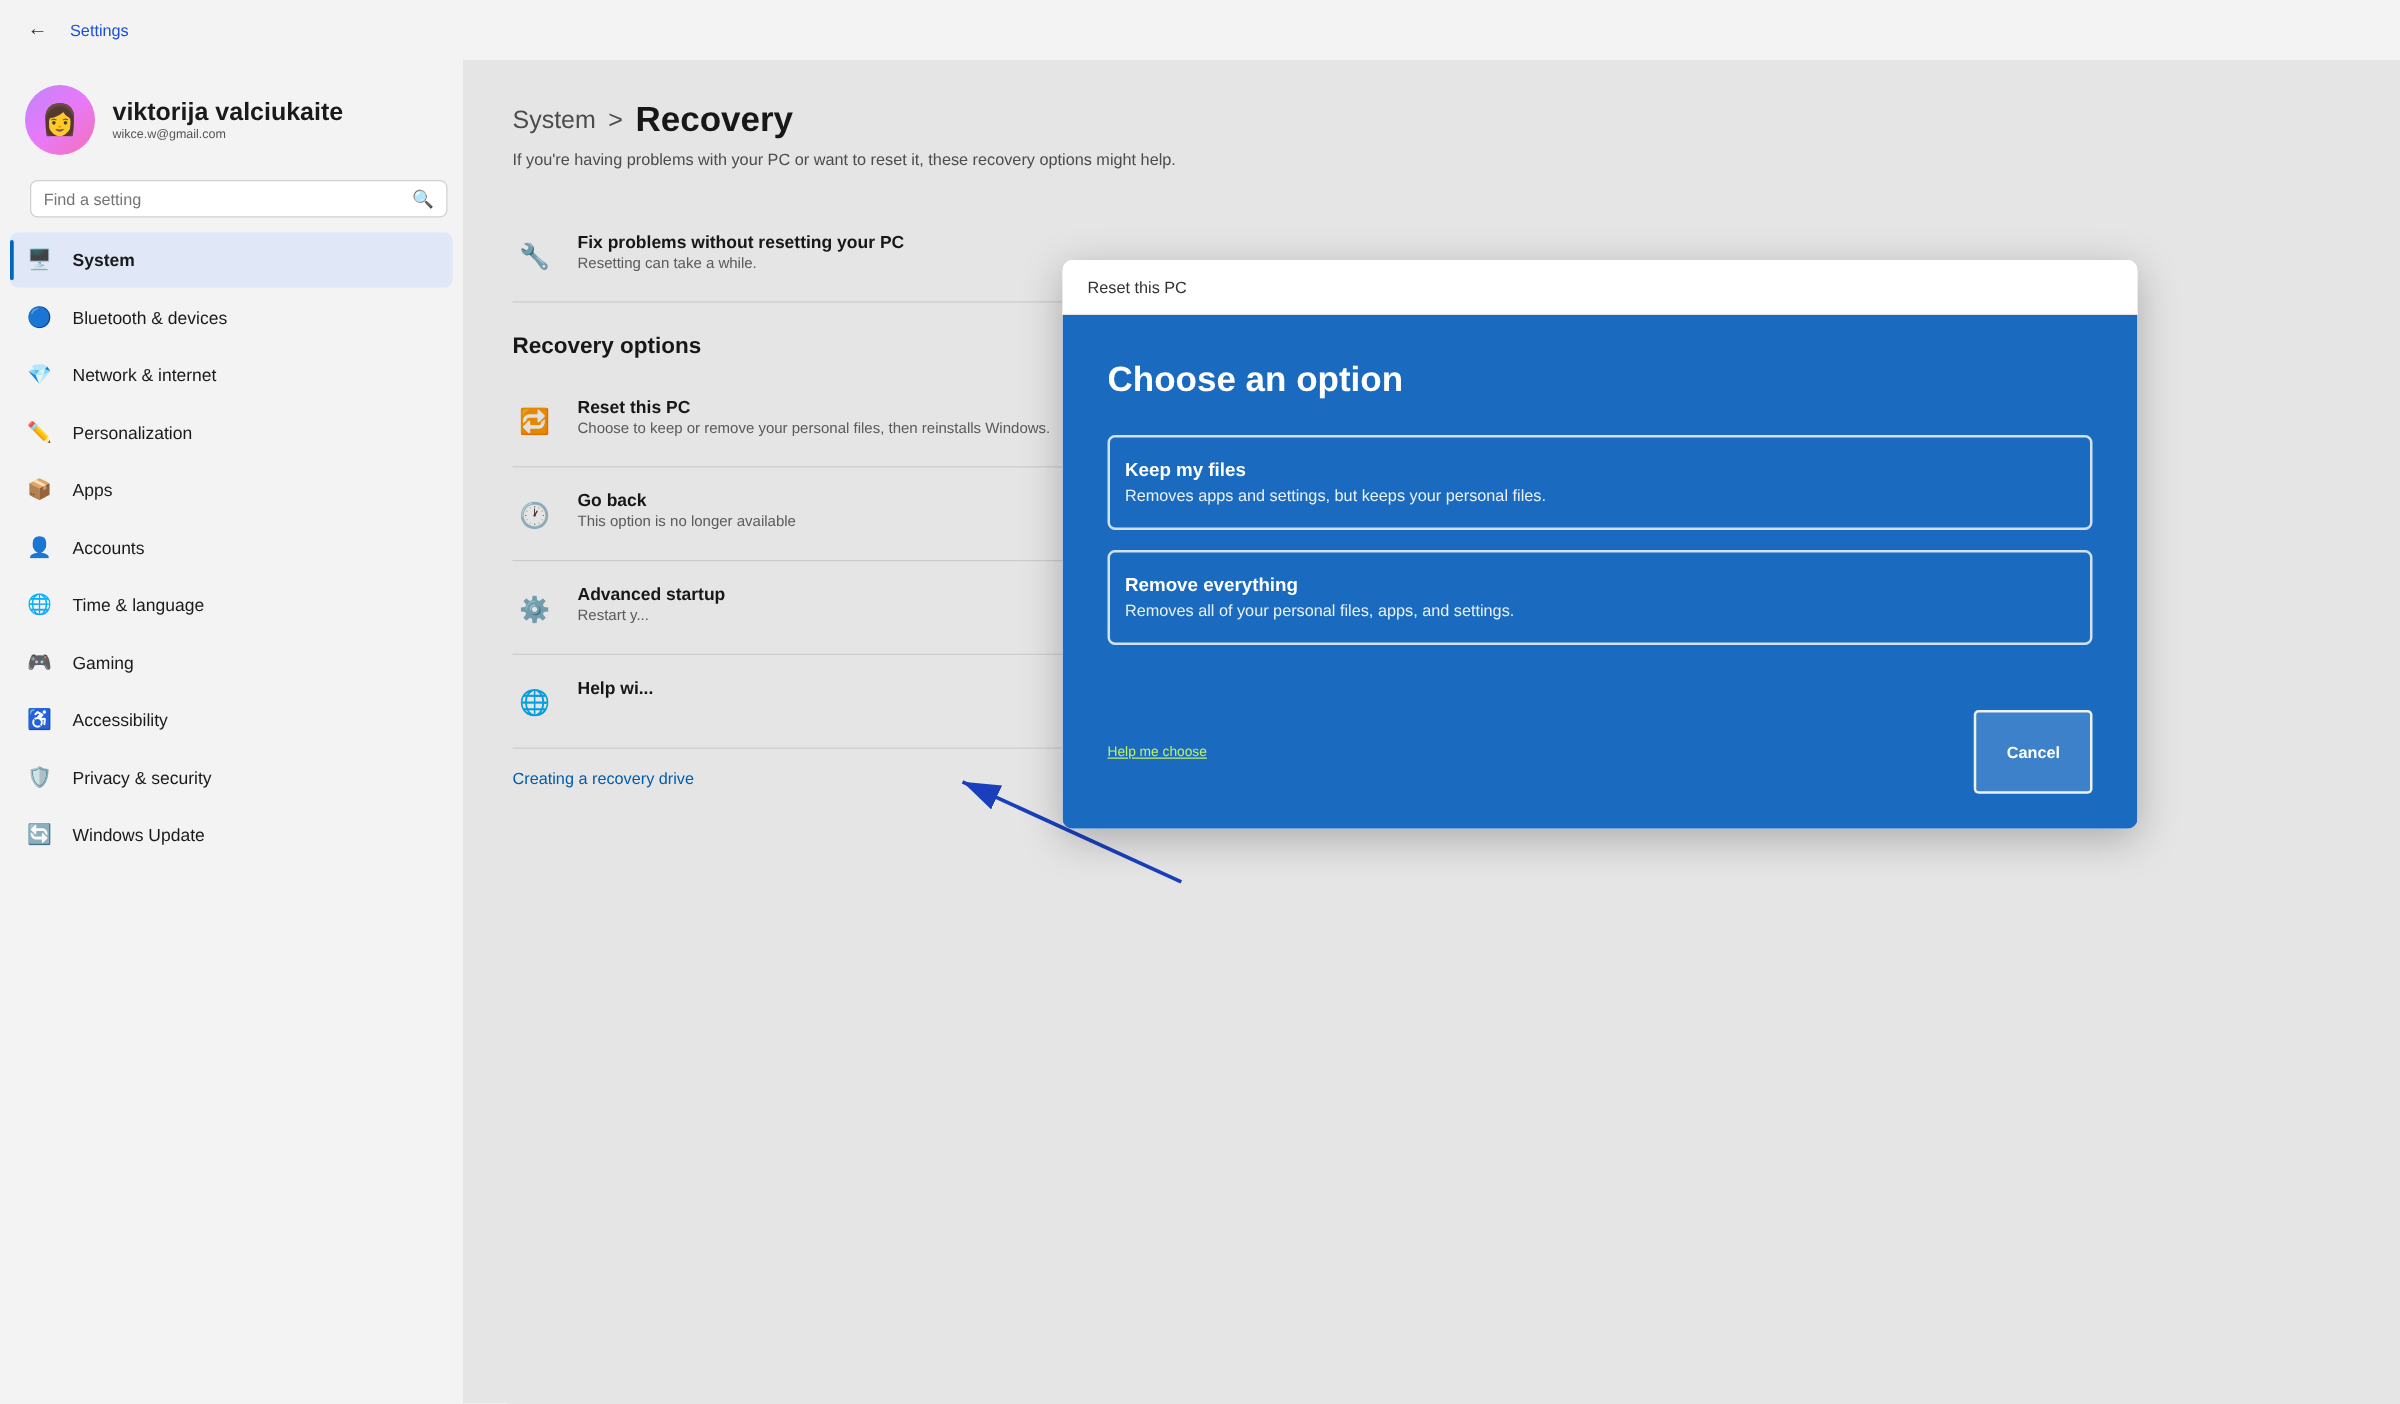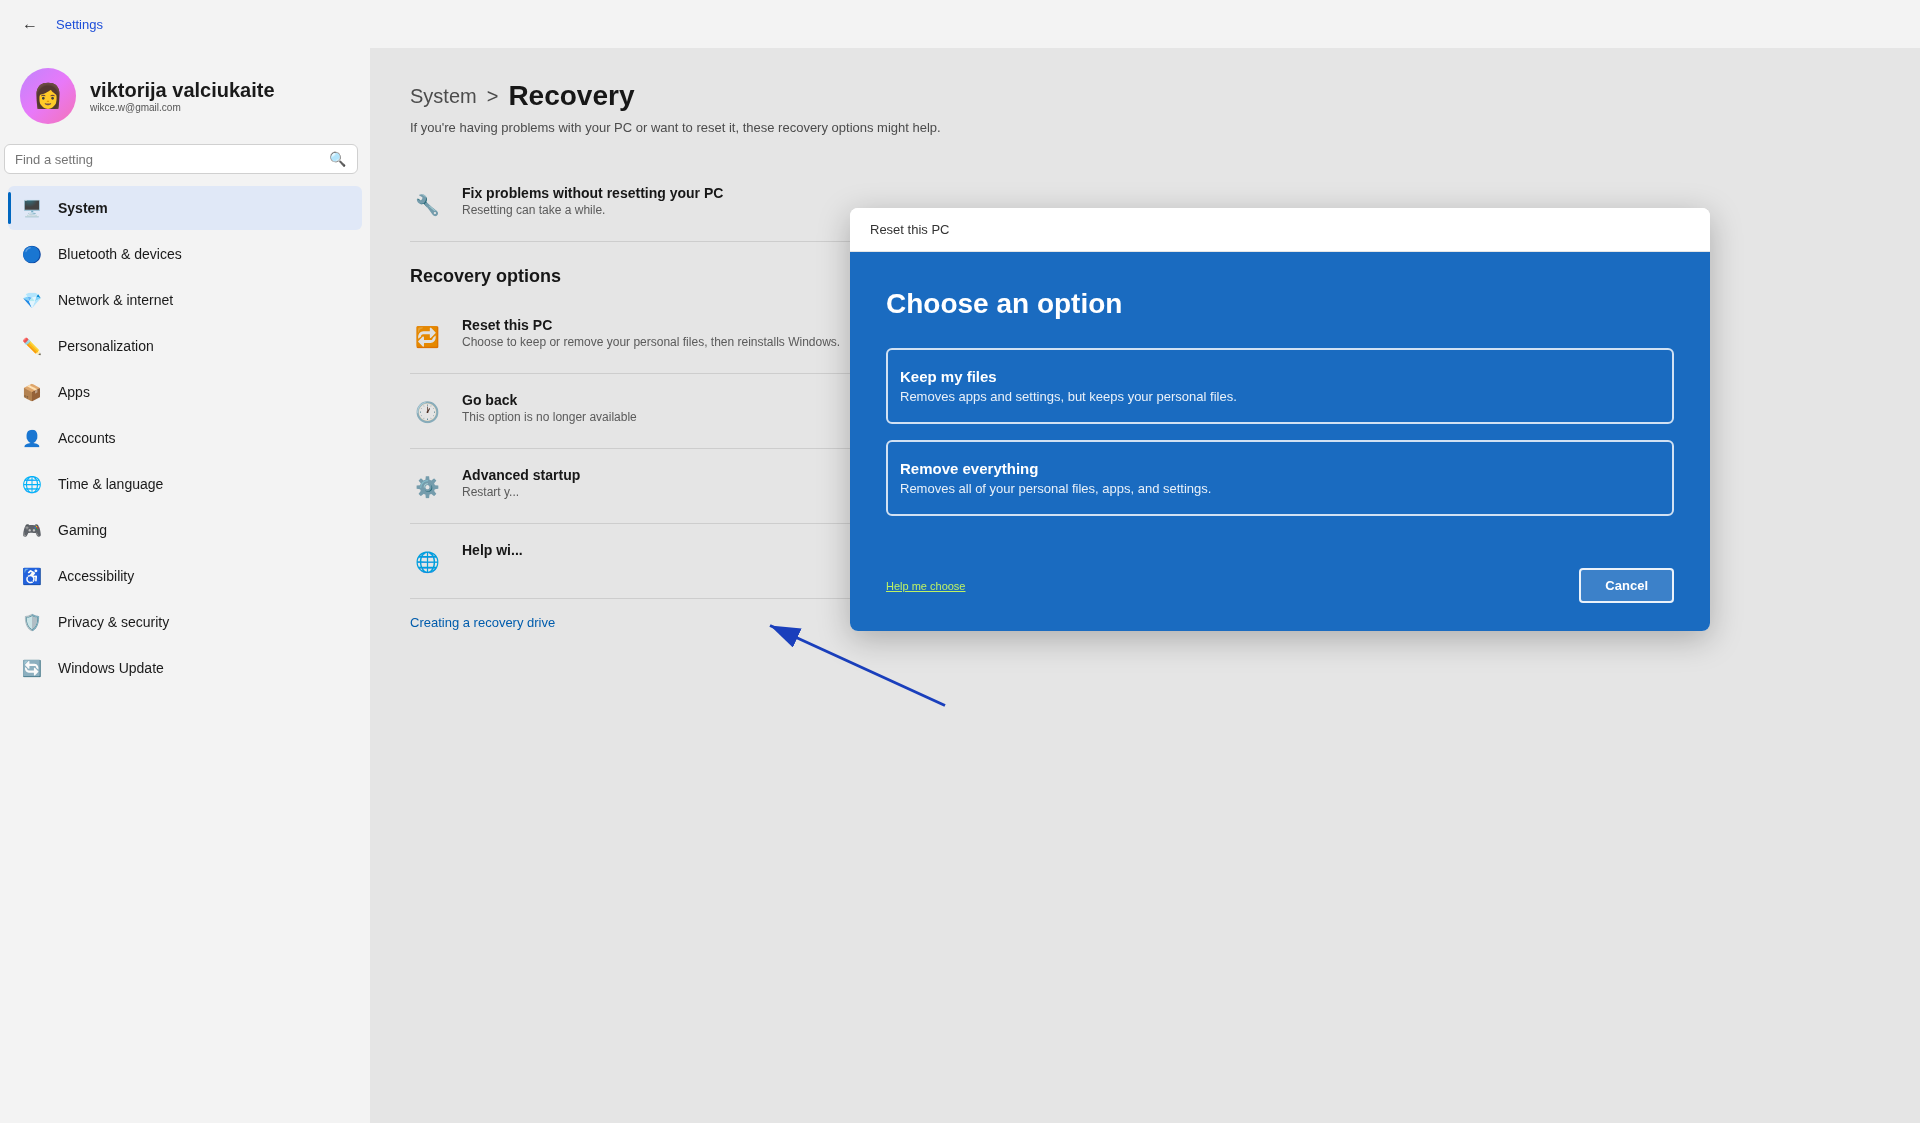--- a/index.html
+++ b/index.html
@@ -70,21 +70,21 @@
       display: flex;
       align-items: center;
       justify-content: center;
       font-size: 24px;
     }
     .user-info { display: flex; flex-direction: column; }
     .user-name { font-size: 20px; font-weight: 600; color: #1a1a1a; }
     .user-email { font-size: 10px; color: #555; }
 
     .search-box {
-      margin: 0 12px 12px 4px;
+      margin: 0 12px 12px 24px;
       display: flex;
       align-items: center;
       background: #ffffff;
       border: 1px solid #d0d0d0;
       border-radius: 6px;
       padding: 6px 10px;
       gap: 20px;
     }
     .search-input {
       border: none;
@@ -285,21 +285,21 @@
       text-decoration: underline;
       cursor: pointer;
     }
 
     .cancel-btn {
       background: rgba(255,255,255,0.15);
       border: 2px solid rgba(255,255,255,0.9);
       color: #ffffff;
       font-size: 13px;
       font-weight: 600;
-      padding: 8px 24px;
+      padding: 24px 24px;
       border-radius: 4px;
       cursor: pointer;
     }
 
     
     .arrow-svg {
       position: absolute;
       top: 0;
       left: 0;
       width: 100%;

